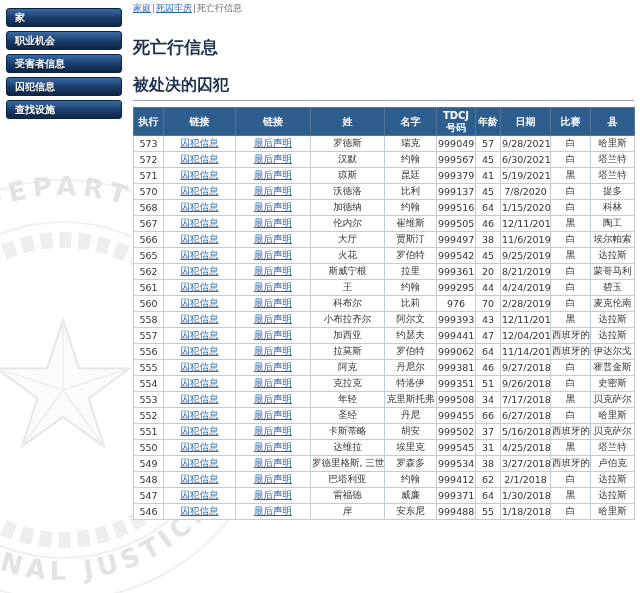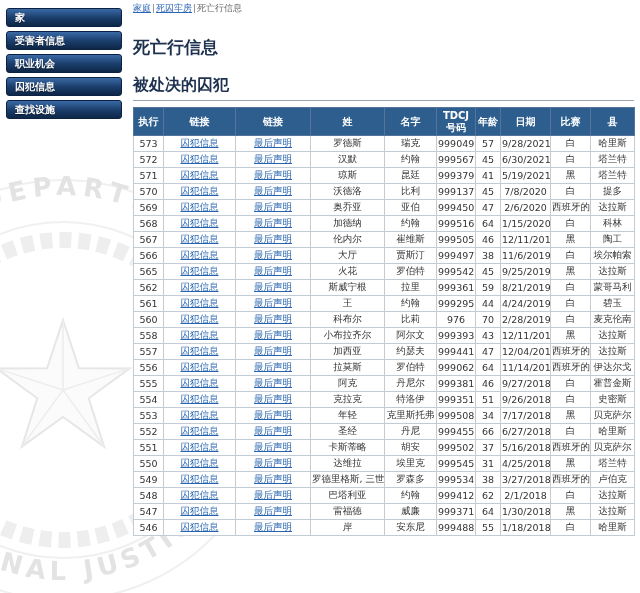--- a/index.html
+++ b/index.html
@@ -65,22 +65,22 @@
       <line x1="250" y1="250" x2="250" y2="180"></line>
       <line x1="250" y1="250" x2="316.6" y2="228.4"></line>
       <line x1="250" y1="250" x2="291.1" y2="306.6"></line>
       <line x1="250" y1="250" x2="208.9" y2="306.6"></line>
       <line x1="250" y1="250" x2="183.4" y2="228.4"></line>
     </g>
   </svg>
 
   <nav class="sidebar">
     <div class="nav-btn">家</div>
+    <div class="nav-btn">职业机会</div>
     <div class="nav-btn">受害者信息</div>
-    <div class="nav-btn">职业机会</div>
     <div class="nav-btn">囚犯信息</div>
     <div class="nav-btn">查找设施</div>
   </nav>
 
   <main class="content">
     <div class="breadcrumb">
       <a>家庭</a><span class="sep">|</span><a>死囚牢房</a><span class="sep">|</span><span>死亡行信息</span>
     </div>
 
     <h1 class="page-title">死亡行信息</h1>
@@ -157,32 +157,20 @@
             <td><a>最后声明</a></td>
             <td>沃德洛</td>
             <td>比利</td>
             <td>999137</td>
             <td>45</td>
             <td>7/8/2020</td>
             <td>白</td>
             <td>提多</td>
           </tr>
           <tr>
-            <td>569</td>
-            <td><a>囚犯信息</a></td>
-            <td><a>最后声明</a></td>
-            <td>奥乔亚</td>
-            <td>亚伯</td>
-            <td>999450</td>
-            <td>47</td>
-            <td>2/6/2020</td>
-            <td>西班牙的</td>
-            <td>达拉斯</td>
-          </tr>
-          <tr>
             <td>568</td>
             <td><a>囚犯信息</a></td>
             <td><a>最后声明</a></td>
             <td>加德纳</td>
             <td>约翰</td>
             <td>999516</td>
             <td>64</td>
             <td>1/15/2020</td>
             <td>白</td>
             <td>科林</td>
@@ -223,21 +211,21 @@
             <td>黑</td>
             <td>达拉斯</td>
           </tr>
           <tr>
             <td>562</td>
             <td><a>囚犯信息</a></td>
             <td><a>最后声明</a></td>
             <td>斯威宁根</td>
             <td>拉里</td>
             <td>999361</td>
-            <td>59</td>
+            <td>20</td>
             <td>8/21/2019</td>
             <td>白</td>
             <td>蒙哥马利</td>
           </tr>
           <tr>
             <td>561</td>
             <td><a>囚犯信息</a></td>
             <td><a>最后声明</a></td>
             <td>王</td>
             <td>约翰</td>

